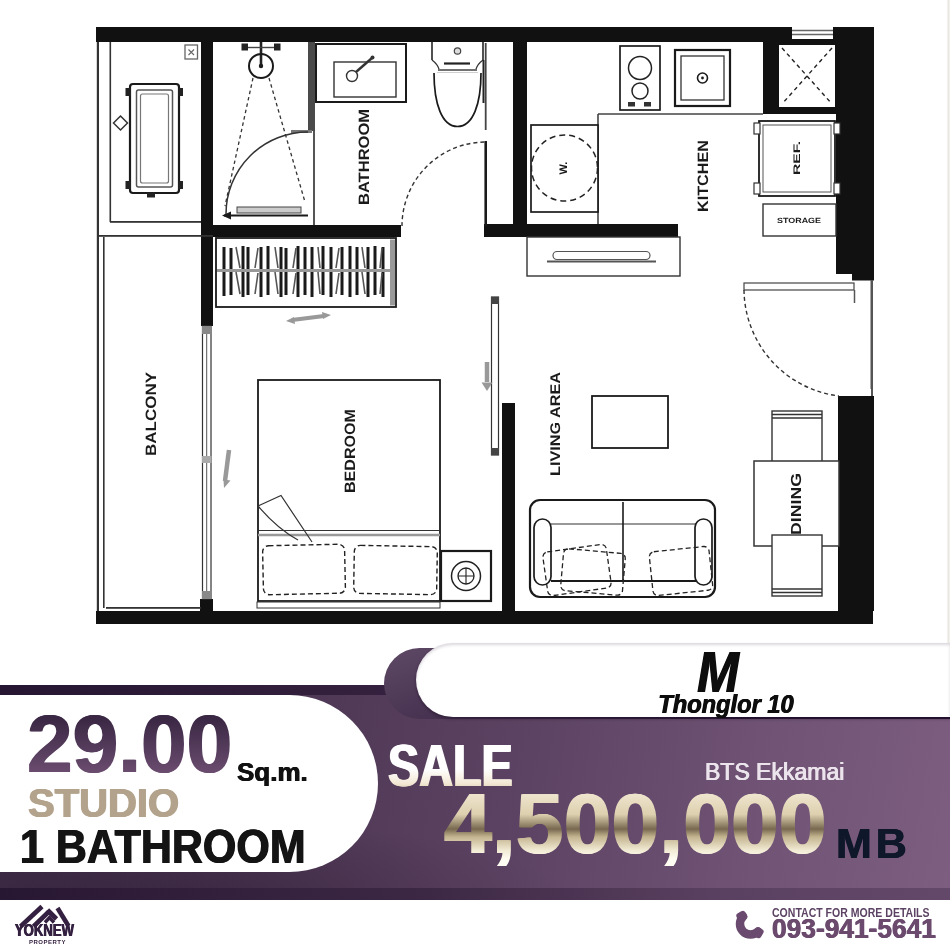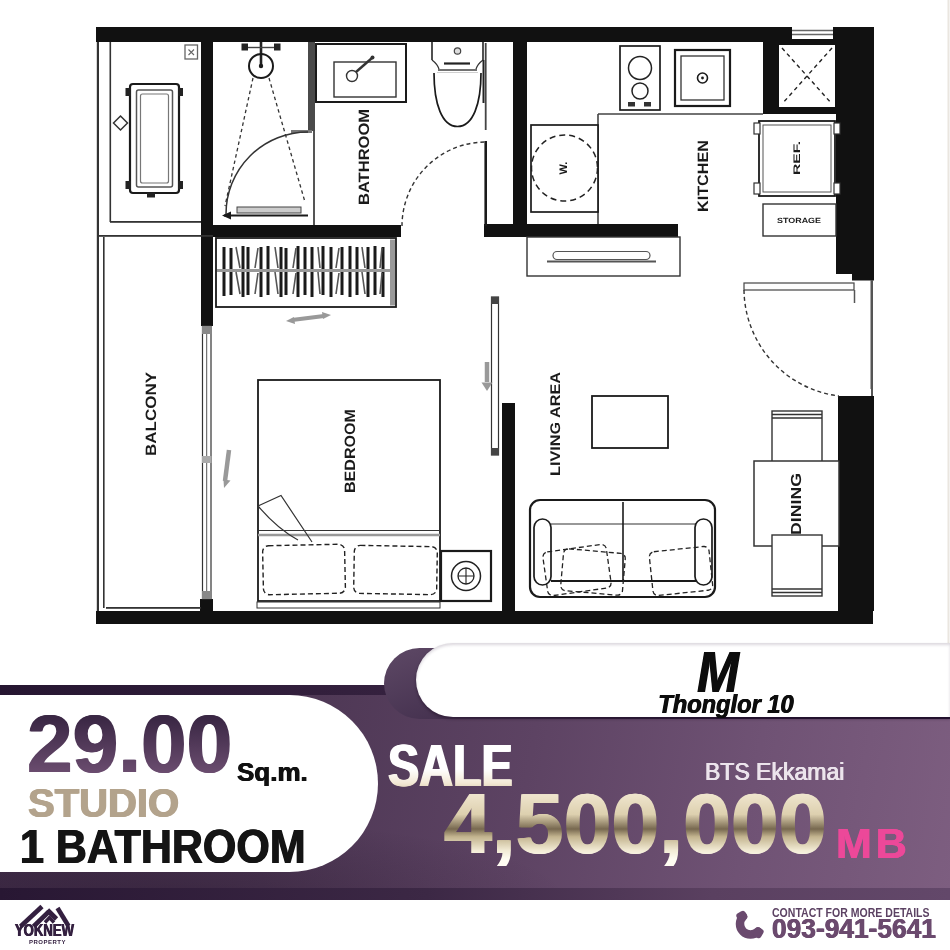--- a/index.html
+++ b/index.html
@@ -317,21 +317,21 @@
 <div class="abs" style="left:387.2px;top:736px;font-size:60px;font-weight:bold;line-height:1;transform:scaleX(.78);transform-origin:left;background:linear-gradient(180deg,#ffffff 55%,#f3e9d6 78%,#d9c8a5 95%);-webkit-background-clip:text;background-clip:text;color:transparent;">SALE</div>
     <div class="abs" style="left:388px;top:736px;font-size:60px;font-weight:bold;line-height:1;transform:scaleX(.78);transform-origin:left;background:linear-gradient(180deg,#ffffff 55%,#f3e9d6 78%,#d9c8a5 95%);-webkit-background-clip:text;background-clip:text;color:transparent;">SALE</div>
     <div class="abs" style="left:388.8px;top:736px;font-size:60px;font-weight:bold;line-height:1;transform:scaleX(.78);transform-origin:left;background:linear-gradient(180deg,#ffffff 55%,#f3e9d6 78%,#d9c8a5 95%);-webkit-background-clip:text;background-clip:text;color:transparent;">SALE</div>
 
 <div class="abs fb2" style="left:705px;top:760.5px;font-size:23px;font-weight:normal;color:#ece4ec;line-height:1;">BTS Ekkamai</div>
 
 <div class="abs" style="left:443.1px;top:780px;font-size:86px;font-weight:bold;line-height:1;background:linear-gradient(180deg,#efe5ce 16%,#ddd0af 40%,#77684f 57%,#c3b48f 66%,#f2ebd5 82%,#fffdf2 92%);-webkit-background-clip:text;background-clip:text;color:transparent;">4,500,000</div>
     <div class="abs" style="left:444px;top:780px;font-size:86px;font-weight:bold;line-height:1;background:linear-gradient(180deg,#efe5ce 16%,#ddd0af 40%,#77684f 57%,#c3b48f 66%,#f2ebd5 82%,#fffdf2 92%);-webkit-background-clip:text;background-clip:text;color:transparent;">4,500,000</div>
     <div class="abs" style="left:444.9px;top:780px;font-size:86px;font-weight:bold;line-height:1;background:linear-gradient(180deg,#efe5ce 16%,#ddd0af 40%,#77684f 57%,#c3b48f 66%,#f2ebd5 82%,#fffdf2 92%);-webkit-background-clip:text;background-clip:text;color:transparent;">4,500,000</div>
 
-<div class="abs fb2" style="left:836px;top:822px;font-size:43px;font-weight:bold;letter-spacing:4px;color:#ec4899;line-height:1;">MB</div>
+<div class="abs fb2" style="left:836px;top:822px;font-size:43px;font-weight:bold;letter-spacing:4px;color:#0f172a;line-height:1;">MB</div>
 
 <svg class="abs" style="left:0;top:895px" width="110" height="55" viewBox="0 0 110 55">
   <g stroke="#342040" fill="none">
     <path d="M20.5,31.5 L42,11.5" stroke-width="4.6"></path>
     <path d="M33.5,31.5 L49,16.5" stroke-width="4.6"></path>
     <path d="M47.5,15 L56.5,24" stroke-width="4.6"></path>
     <path d="M45,27.5 L49.5,22.5 L54,27.5" stroke-width="3.4"></path>
     <path d="M57.5,13 L68.5,31" stroke-width="4.6"></path>
   </g>
 </svg>

